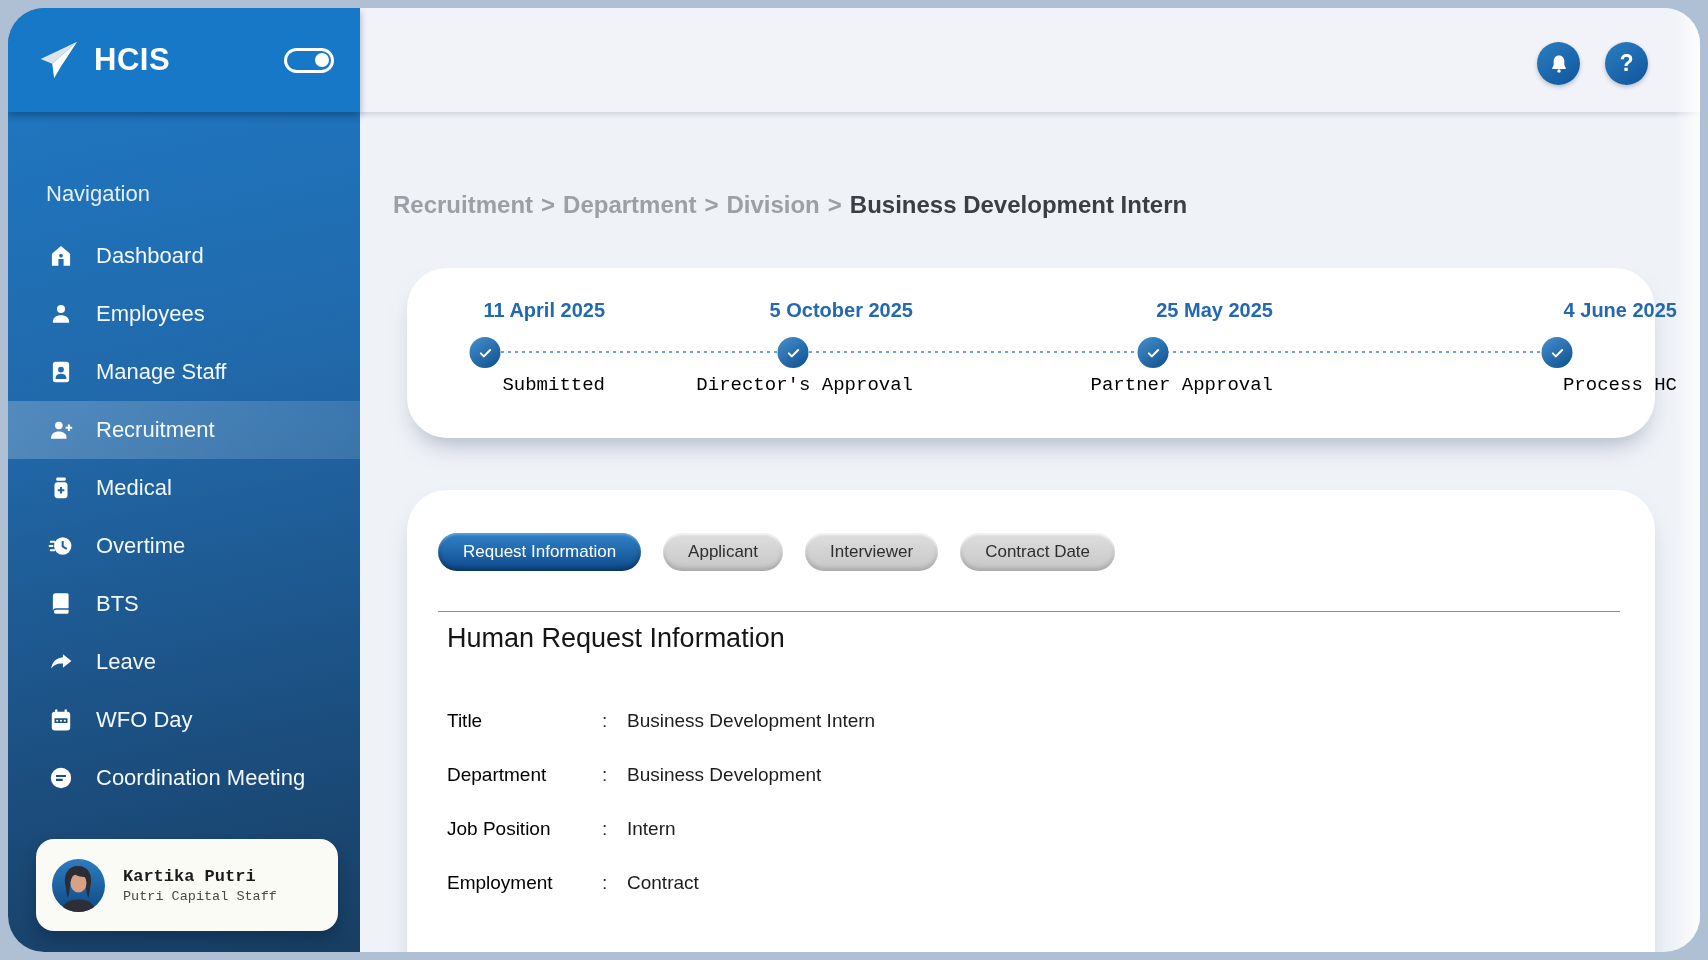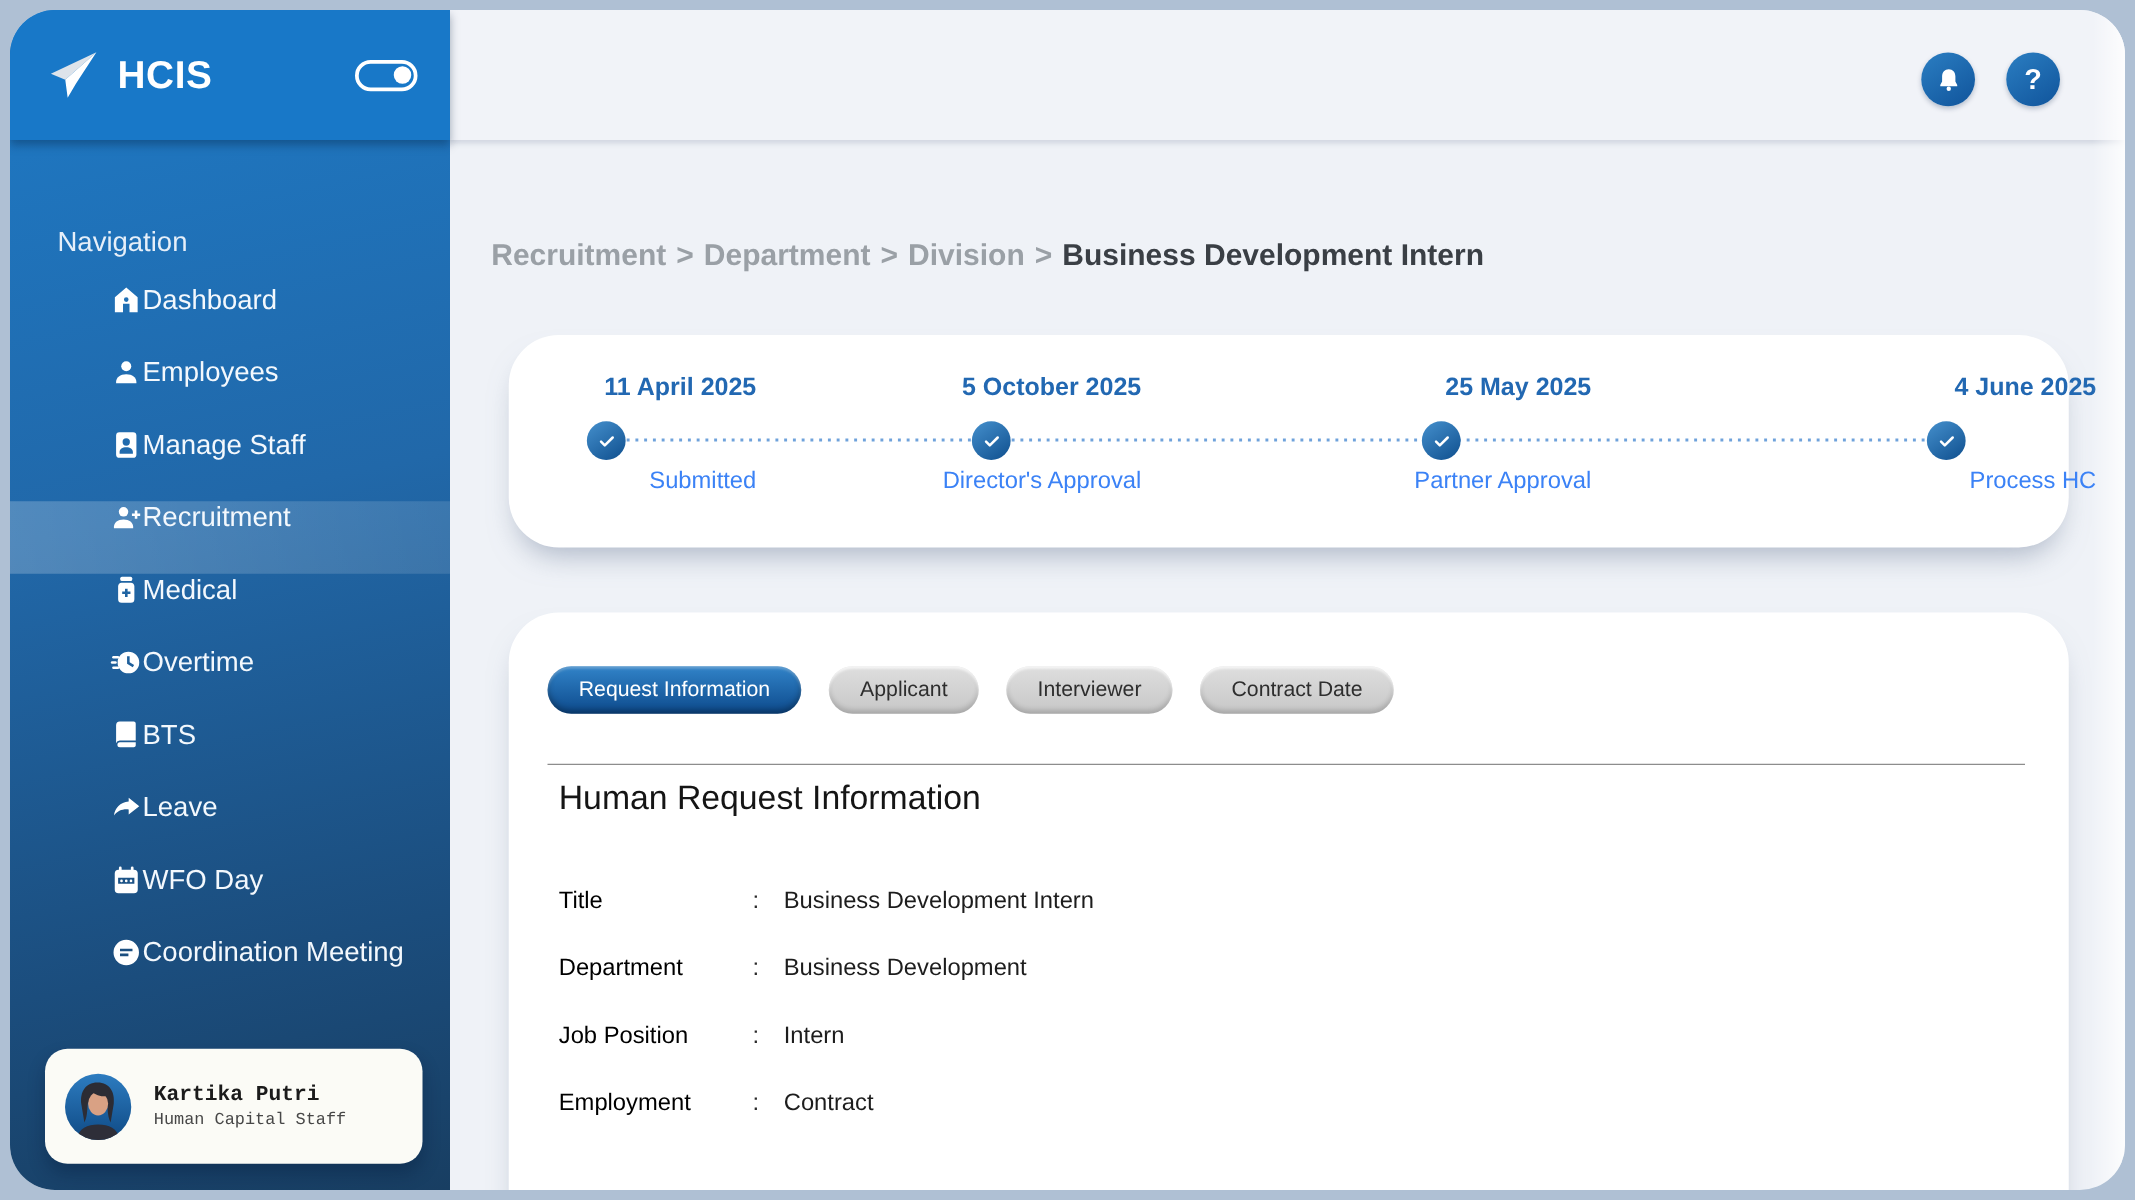--- a/index.html
+++ b/index.html
@@ -40,22 +40,22 @@
     border:3px solid #fff; border-radius:14px; position:relative; cursor:pointer;
   }
   .toggle .knob {
     position:absolute; right:2px; top:50%; transform:translateY(-50%);
     width:14px; height:14px; background:#fff; border-radius:50%;
   }
 
   .nav { position:absolute; top:173px; left:0; right:0; }
   .nav-section-label { color:#e6eff9; font-size:22px; margin:0 0 20px 38px; }
   .nav-item {
-    height:58px; display:flex; 
-    padding-left:80px; cursor:pointer; color:#f3f8fd;
+    height:58px; display:flex; align-items:center; gap:22px;
+    padding-left:40px; cursor:pointer; color:#f3f8fd;
   }
   .nav-item.active {
     background:linear-gradient(90deg, rgba(255,255,255,.22), rgba(255,255,255,.12));
   }
   .nav-item .nicon { width:26px; height:26px; flex:0 0 auto; }
   .nav-item .nlabel { font-size:22px; }
 
   .profile-card {
     position:absolute; left:28px; bottom:21px; width:302px; height:92px;
     background:#fbfbf6; border-radius:18px;
@@ -102,21 +102,21 @@
     background-size:7px 4px; background-repeat:repeat-x; background-position:0 50%;
   }
   .step { position:absolute; width:240px; top:0; height:100%; text-align:right; }
   .step .sdate { position:absolute; top:31px; width:100%; color:#2268b2; font-size:20px; font-weight:bold; }
   .step .scircle {
     position:absolute; top:69px; left:50%; transform:translateX(-50%);
     width:31px; height:31px; border-radius:50%;
     background:linear-gradient(145deg,#4590cd,#0f4f8e);
     display:flex; align-items:center; justify-content:center;
   }
-  .step .slabel { position:absolute; top:106px; width:100%; color:#3b82f6; font-size:19px; }
+  .step .slabel { position:absolute; top:106px; width:100%; color:#000000; font-size:19px;font-family:Liberation Mono, monospace; }
 
   .content-card {
     position:absolute; left:47px; top:482px; width:1248px; height:574px;
     background:#fff; border-radius:40px;
     box-shadow:0 14px 22px -8px rgba(120,135,160,.5);
   }
   .tabs { position:absolute; top:43px; left:31px; display:flex; gap:22px; }
   .tab {
     height:38px; border-radius:19px; border:none; cursor:pointer;
     padding:0 25px; font-size:17px; font-family:inherit; color:#2e2e2e;
@@ -243,21 +243,21 @@
       <div class="avatar">
         <svg viewBox="0 0 53 53" width="53" height="53">
           <path fill="#2c2c34" d="M26 7c-10 0-14 8-13 17l2.5 15c3-6 2-12 3-16.5 6 2.5 11 2.5 15 .5 1 4.5 0 10 3 16l2.5-15C40 15 36 7 26 7z"></path>
           <ellipse cx="26.5" cy="24" rx="8" ry="9.4" fill="#d9a184"></ellipse>
           <path fill="#2e2e38" d="M9 53c2-10 9-12.5 17.5-12.5S42 43 44 53H9z"></path>
           <path fill="#2c2c34" d="M26 8c-8 0-12 6-11.5 13 3.5-1 6-3.5 7-6.5 3.5 3 10 4.5 14.5 3C35.5 11 32 8 26 8z"></path>
         </svg>
       </div>
       <div>
         <div class="profile-name">Kartika Putri</div>
-        <div class="profile-role">Human Capital Staff</div>
+        <div class="profile-role">Putri Capital Staff</div>
       </div>
     </div>
   </aside>
 
   <main class="main">
     <div class="topbar">
       <button class="icon-btn bell">
         <svg width="22" height="22" viewBox="0 0 24 24" fill="#fff">
           <path d="M12 2.6c-3.5 0-5.8 2.5-5.8 6.3v4.3L4.6 16.3v1.1h14.8v-1.1l-1.6-3.1V8.9c0-3.8-2.3-6.3-5.8-6.3z"></path>
           <circle cx="12" cy="19.6" r="1.9"></circle>

